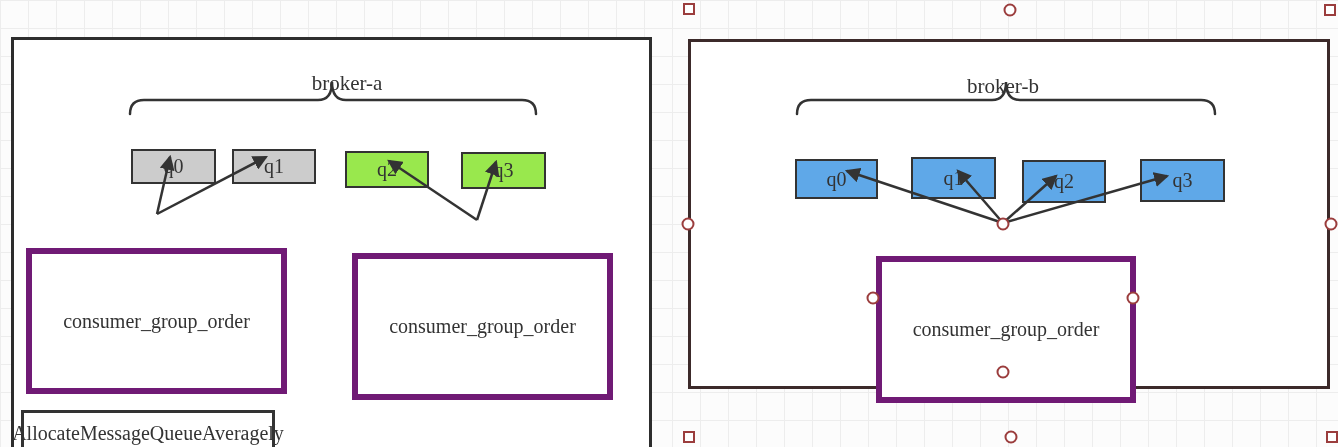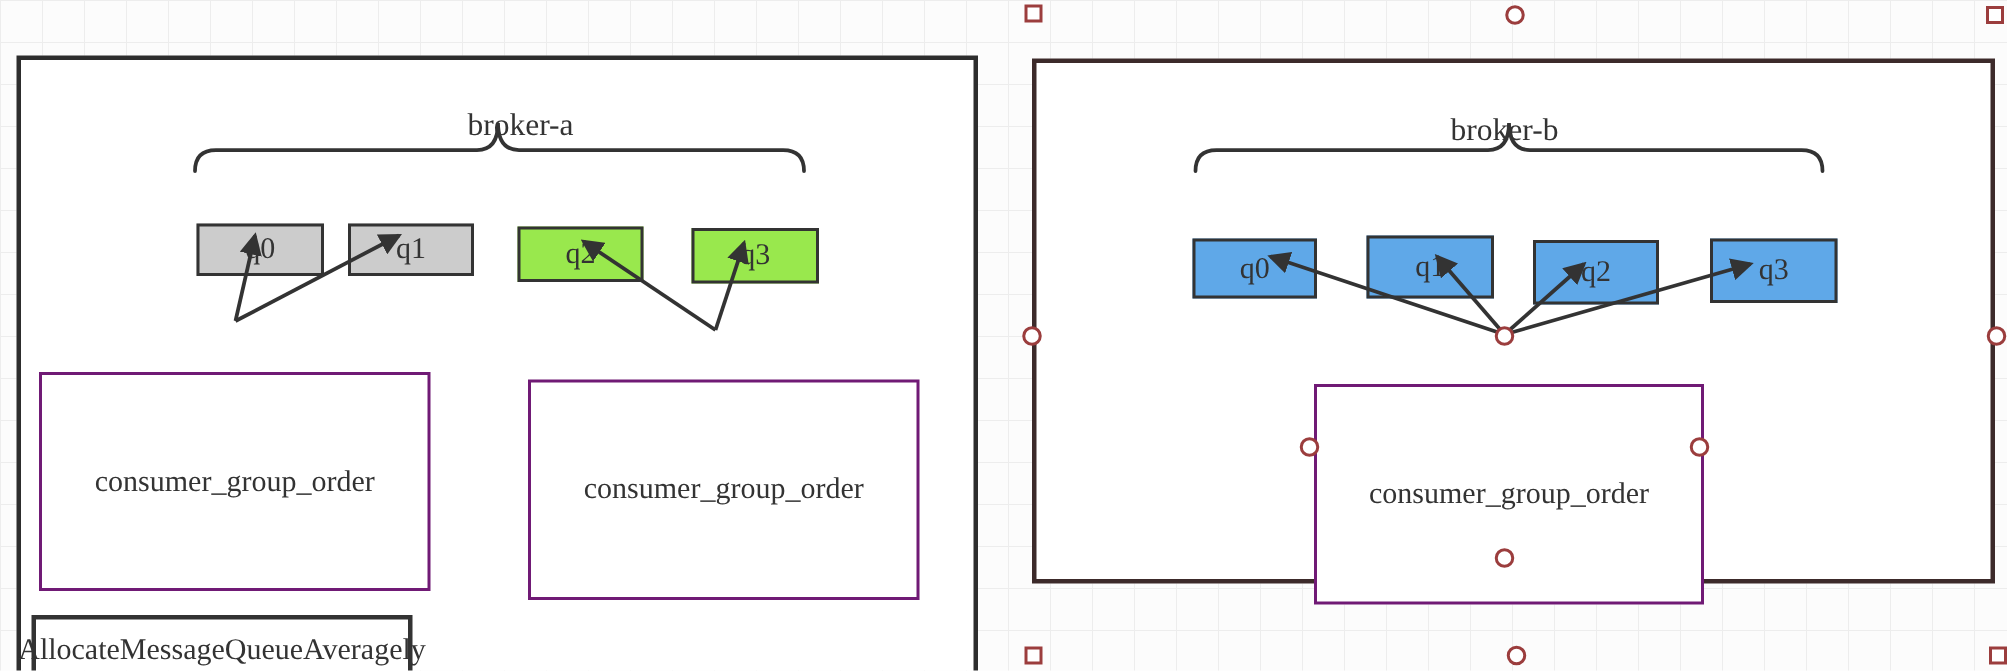--- a/index.html
+++ b/index.html
@@ -12,21 +12,21 @@
     background-size:28px 28px;
     font-family:"Liberation Serif","DejaVu Serif",serif;
     color:#333333;
   }
   .panel { position:absolute; background:#ffffff; box-sizing:border-box;margin-top:28px; }
   .panel-a { left:11px; top:9px;  width:641px; height:428px; border:3px solid #2d2d2d; }
   .panel-b { left:688px; top:11px; width:642px; height:350px; border:3px solid #3c2a2a; }
   .panel-title { position:absolute; font-size:21px; text-align:center; }
   .shape { position:absolute; box-sizing:border-box; display:flex; align-items:center; justify-content:center; }
   .queue { border:2px solid #333333; font-size:20px; }
-  .consumer { border:2px solid #701a75; background:#ffffff; flex-direction:column; font-size:20px; line-height:27px; text-align:center; }
+  .consumer { border:6px solid #701a75; background:#ffffff; flex-direction:column; font-size:20px; line-height:27px; text-align:center; }
   .strategy { border:3px solid #333333; background:#ffffff; font-size:20px; }
   .overlay { position:absolute; left:0; top:0; pointer-events:none; }
   .handle { position:absolute; background:#ffffff; border:2px solid #9b3d3d; box-sizing:border-box; transform:translate(-50%,-50%); }
   .handle.sq { width:12px; height:12px; }
   .handle.ci { width:13px; height:13px; border-radius:50%; }
 </style>
 </head>
 <body>
 
 <div class="canvas">

